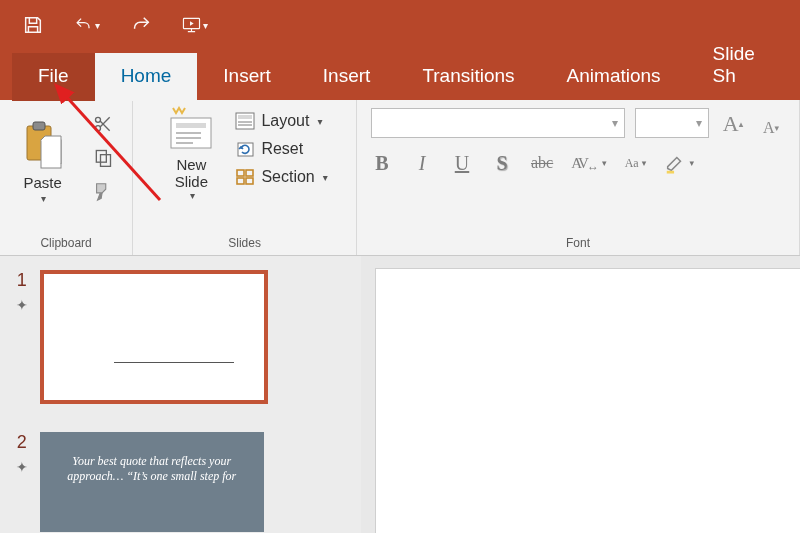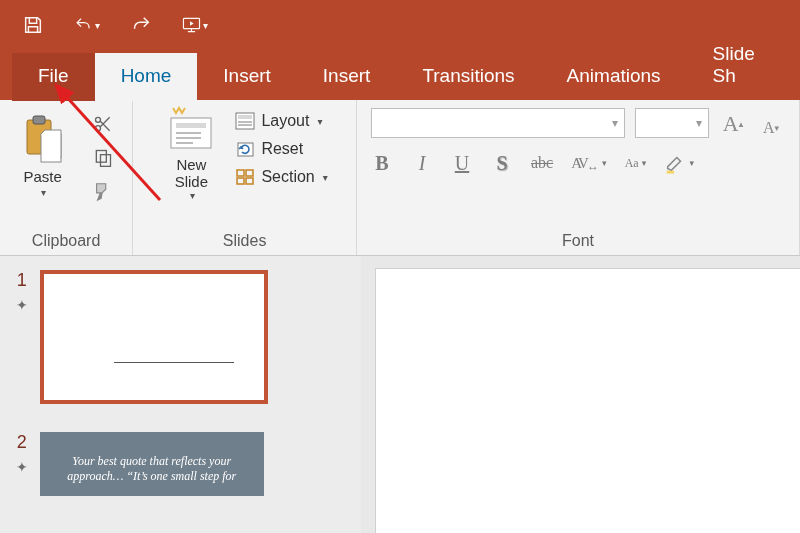--- a/index.html
+++ b/index.html
@@ -5,23 +5,23 @@
   html,body{margin:0;padding:0;font-family:"Segoe UI",Arial,sans-serif;font-size:14px;color:#333;background:#fff;width:800px;height:533px;overflow:hidden}
   .titlebar{background:#b7472a;height:50px;display:flex;align-items:center;padding-left:20px;gap:28px}
   .titlebar .qat-icon{width:26px;height:26px;display:flex;align-items:center;justify-content:center;color:#fff;opacity:.95}
   .titlebar svg{stroke:#fff;fill:none;stroke-width:1.6}
   .ribbon-tabs{background:#b7472a;height:50px;display:flex;align-items:flex-end;padding-left:12px}
   .tab{color:#fff;font-size:19px;padding:12px 26px 14px 26px;cursor:pointer;position:relative;top:1px}
   .tab.file{background:#a63f25;margin-top:35px;}
   .tab.active{background:#f3f3f3;color:#0369a1}
   .ribbon{background:#f3f3f3;border-bottom:1px solid #c9c9c9;height:155px;display:flex}
   .group{border-right:1px solid #d9d9d9;padding:6px 10px 2px 10px;display:flex;flex-direction:column;justify-content:space-between;align-items:center}
-  .group-label{font-size:16px;color:#5a5a5a;text-align:center;padding:2px 0 3px 0}
-  
-  .clipboard-main{display:flex;gap:17px;align-items:center}
+  .group-label{font-size:12px;color:#5a5a5a;text-align:center;padding:2px 0 3px 0}
+  
+  .clipboard-main{display:flex;gap:17px;align-items:flex-end}
   .paste-btn{display:flex;flex-direction:column;align-items:center;gap:2px;padding:2px 4px}
   .paste-btn .lbl{font-size:15px;color:#333}
   .mini-col{display:flex;flex-direction:column;gap:6px;margin-top:4px}
   .mini-btn{width:30px;height:28px;display:flex;align-items:center;justify-content:center}
   
   .slides-row{display:flex;gap:6px;align-items:flex-start}
   .newslide-btn{display:flex;flex-direction:column;align-items:center;gap:0px;padding:0 6px}
   .newslide-btn .lbl{font-size:15px;line-height:17px;text-align:center}
   .slide-cmds{display:flex;flex-direction:column;gap:6px;margin-top:4px}
   .cmd{display:flex;align-items:center;gap:6px;font-size:16px;color:#333;padding:2px 4px}
@@ -37,21 +37,21 @@
   .fbtn{min-width:22px;height:26px;display:flex;align-items:center;justify-content:center;font-size:20px;font-family:'Times New Roman',serif;position:relative}
   .drop-tri{font-size:9px;color:#777;margin-left:3px}
   
   .main{display:flex;height:calc(533px - 50px - 50px - 155px);background:#ececec}
   .slide-panel{width:335px;background:#ececec;padding:14px 10px 0 16px;overflow:hidden}
   .thumb-row{display:flex;gap:12px;margin-bottom:28px}
   .thumb-idx{display:flex;flex-direction:column;align-items:center;gap:6px;color:#7a3022;font-size:18px}
   .star{color:#6e6e6e;font-size:14px}
   .thumb{background:#fff;border:4px solid #c25436;width:220px;height:126px;position:relative}
   .thumb .titleline{position:absolute;left:70px;right:30px;top:88px;border-top:1.5px solid #555}
-  .thumb2{background:#6f7f8c;width:224px;height:64px;color:#fff;font-family:Georgia,'Times New Roman',serif;font-style:italic;font-size:12px;padding:22px 16px 4px 16px;text-align:center;box-sizing:border-box;line-height:15px}
+  .thumb2{background:#6f7f8c;width:224px;height:100px;color:#fff;font-family:Georgia,'Times New Roman',serif;font-style:italic;font-size:12px;padding:22px 16px 4px 16px;text-align:center;box-sizing:border-box;line-height:15px}
   .canvas-area{flex:1;background:#e8e8e8;padding:12px 0 0 14px}
   .canvas{background:#fff;width:100%;height:100%;border:1px solid #cfcfcf}
   
   .arrow{position:absolute;pointer-events:none}
   .caret{font-size:10px;color:#555;margin-left:2px}
 </style>
 </head>
 <body>
 
 <div class="titlebar">

